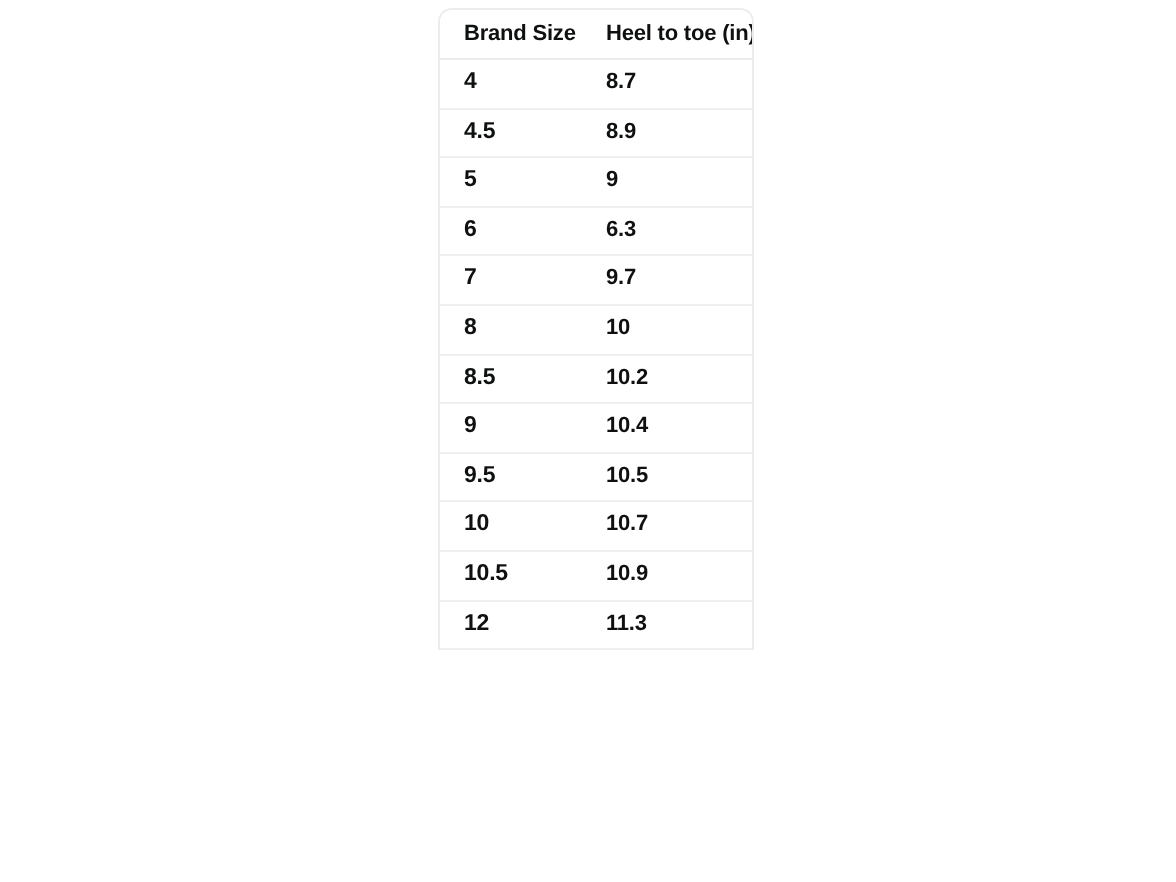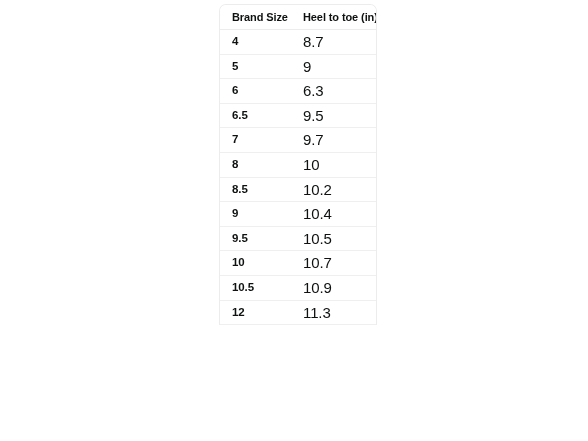--- a/index.html
+++ b/index.html
@@ -66,22 +66,22 @@
   table.size-table thead th.heel-head {
     padding-left: 7px;
   }
   table.size-table tbody td.brand-cell {
     font-size: 11.5px;
     font-weight: bold;
     color: #0f1111;
     letter-spacing: -0.1px;
   }
   table.size-table tbody td.heel-cell {
-    font-size: 15px;
-    font-weight: normal;
+    font-size: 11px;
+    font-weight: bold;
     color: #0f1111;
     letter-spacing: -0.1px;
     padding-left: 7px;
   }
   table.size-table tbody tr {
     border-bottom: 1px solid #efefef;
   }
   table.size-table tbody tr:last-child {
     border-bottom: 1px solid #efefef;
   }
@@ -103,30 +103,30 @@
           <th class="heel-head">Heel to toe (in)</th>
         </tr>
       </thead>
       <tbody id="table-body">
 
       <tr>
             <td class="brand-cell">4</td>
             <td class="heel-cell">8.7</td>
           </tr>
           <tr>
+            <td class="brand-cell">4.5</td>
+            <td class="heel-cell">8.9</td>
+          </tr>
+          <tr>
             <td class="brand-cell">5</td>
             <td class="heel-cell">9</td>
           </tr>
           <tr>
             <td class="brand-cell">6</td>
             <td class="heel-cell">6.3</td>
-          </tr>
-          <tr>
-            <td class="brand-cell">6.5</td>
-            <td class="heel-cell">9.5</td>
           </tr>
           <tr>
             <td class="brand-cell">7</td>
             <td class="heel-cell">9.7</td>
           </tr>
           <tr>
             <td class="brand-cell">8</td>
             <td class="heel-cell">10</td>
           </tr>
           <tr>

